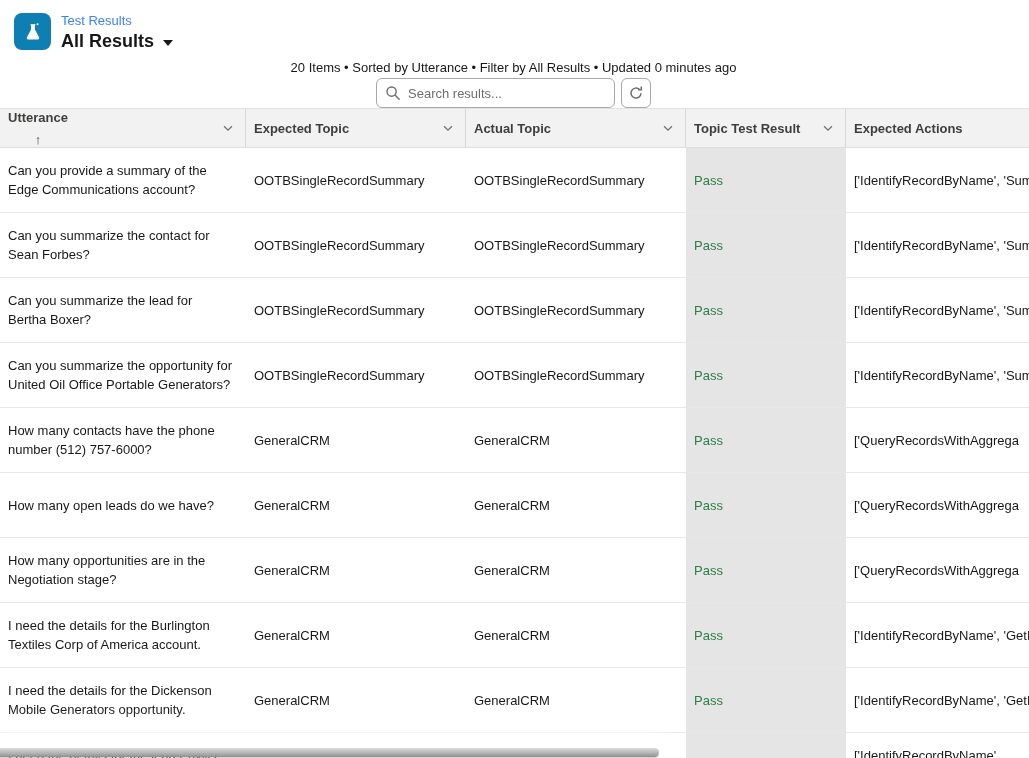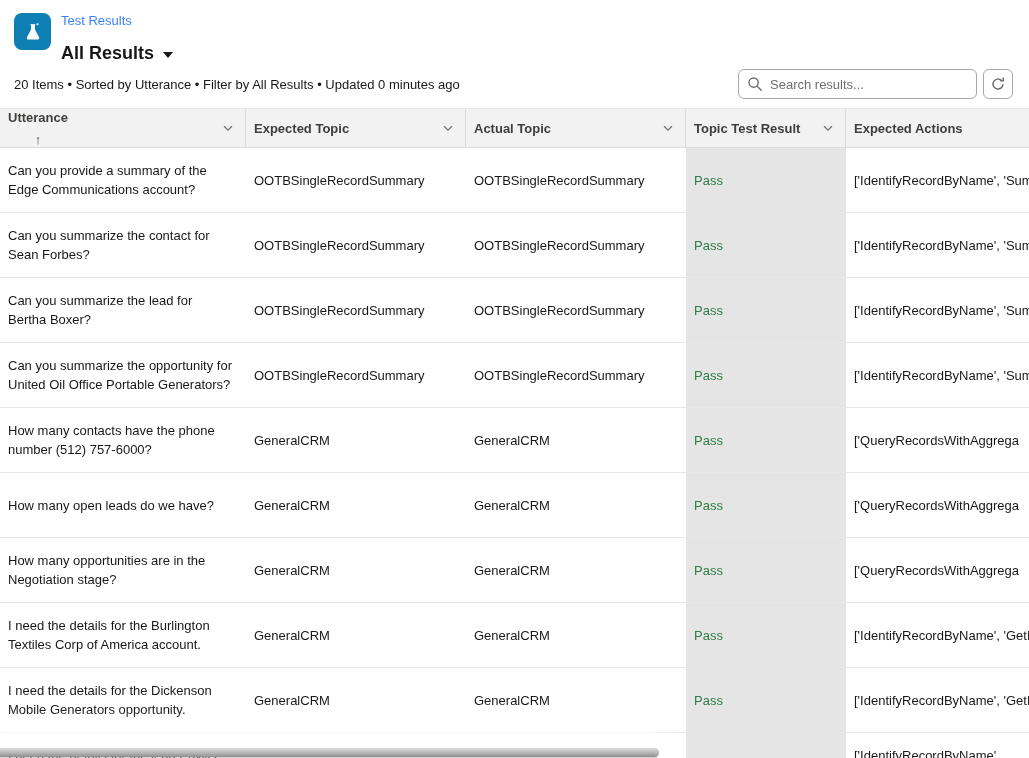--- a/index.html
+++ b/index.html
@@ -7,27 +7,27 @@
     width:1029px;height:758px;position:relative;background:#fff;
     font-family:"Liberation Sans",sans-serif;color:#181818;
   }
   
   .app-header{display:flex;align-items:flex-start;padding:13px 16px 0 14px;height:47px;}
   .obj-icon{width:37px;height:37px;border-radius:8px;background:#0e7fb3;
     display:flex;align-items:center;justify-content:center;flex:0 0 auto;}
   .titles{margin-left:10px;}
   .obj-label{font-size:13px;line-height:16px;color:#3b82f6;}
   .view-selector{display:flex;align-items:center;gap:9px;background:none;border:none;
-    padding:0;margin-top:14px;font-family:inherit;font-size:18px;font-weight:bold;
+    padding:0;margin-top:2px;font-family:inherit;font-size:18px;font-weight:bold;
     color:#181818;cursor:pointer;}
   .caret{width:0;height:0;border-left:5px solid transparent;border-right:5px solid transparent;
     border-top:6px solid #181818;margin-top:2px;}
   
   .toolbar{display:flex;justify-content:space-between;align-items:center;
-    padding:0 16px 0 14px;height:48px;}
+    padding:0 16px 0 14px;height:48px;flex-direction:column;}
   .summary{font-size:13px;color:#181818;}
   .toolbar-actions{display:flex;align-items:center;gap:6px;}
   .searchbox{position:relative;width:239px;height:30px;}
   .searchbox input{width:100%;height:100%;box-sizing:border-box;border:1px solid #a8a8a8;
     border-radius:6px;padding:0 10px 0 31px;font-size:13px;font-family:inherit;color:#181818;background:#fff;}
   .searchbox input::placeholder{color:#6e6e6e;}
   .search-icon{position:absolute;left:9px;top:7px;pointer-events:none;}
   .refresh-btn{width:30px;height:30px;border:1px solid #a8a8a8;border-radius:6px;background:#fff;
     display:flex;align-items:center;justify-content:center;cursor:pointer;padding:0;}
   

